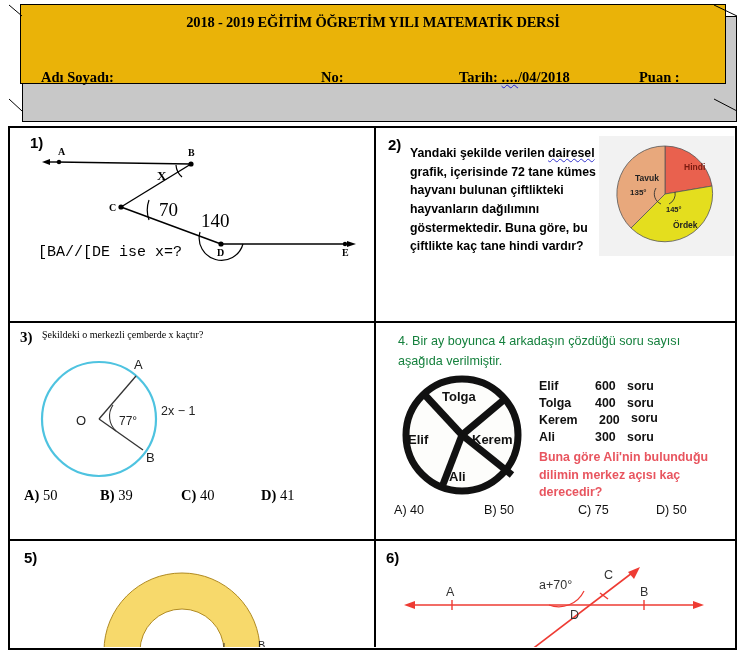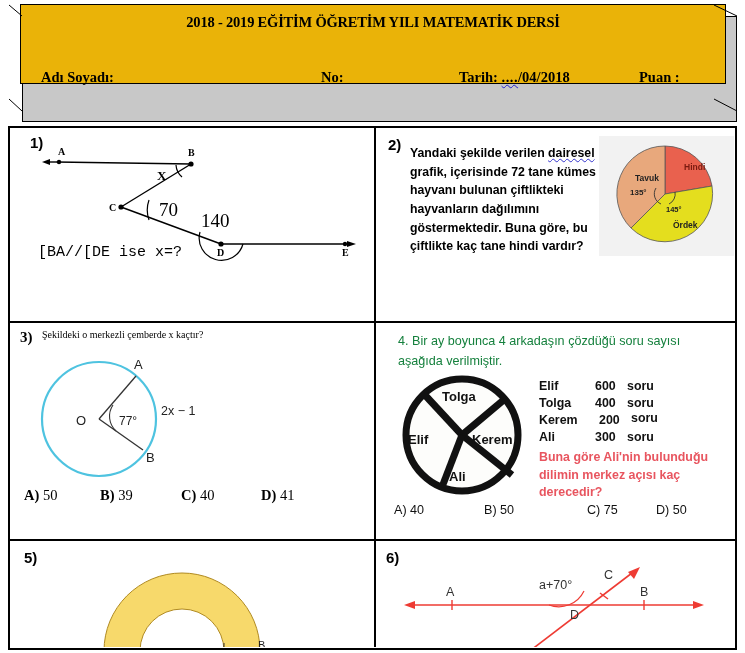--- a/index.html
+++ b/index.html
@@ -362,21 +362,21 @@
           <span class="nv">300</span>
           <span class="su">soru</span>
         </div>
       </div>
 
       <div class="q4-red">Buna göre Ali'nin bulunduğu dilimin merkez açısı kaç derecedir?</div>
 
       <div class="q4-opts">
         <span class="opt" style="left:0px"><span>A)</span> <span>40</span></span>
         <span class="opt" style="left:90px"><span>B)</span> <span>50</span></span>
-        <span class="opt" style="left:193px"><span>C)</span> <span>75</span></span>
+        <span class="opt" style="left:184px"><span>C)</span> <span>75</span></span>
         <span class="opt" style="left:262px"><span>D)</span> <span>50</span></span>
       </div>
     </div>
   </div>
 
   <div class="qrow r3">
 
     <div class="qcell cL">
       <div class="qnum qnum-sans" style="left:14px;top:8px">5)</div>
 

